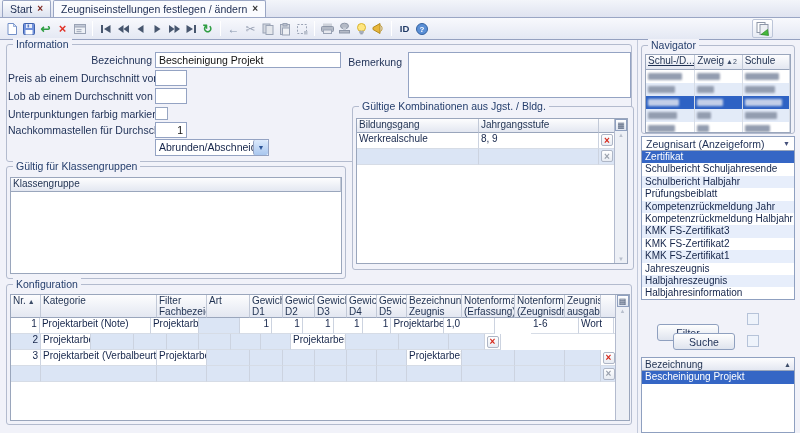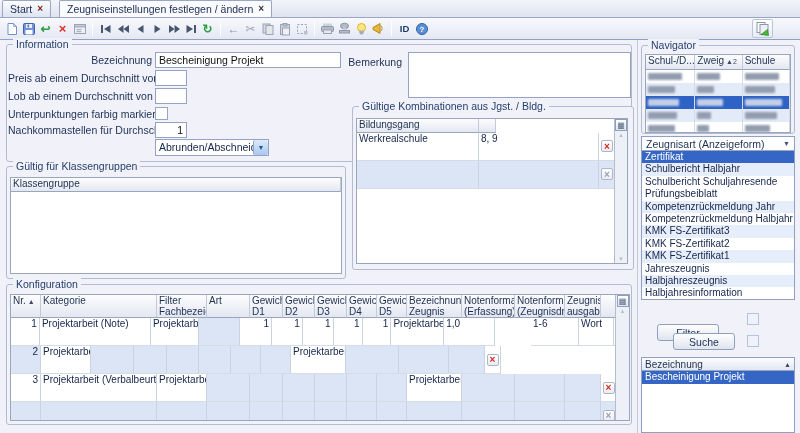--- a/index.html
+++ b/index.html
@@ -2,21 +2,21 @@
 <html><head>
 <meta charset="utf-8">
 <style>
   *{box-sizing:border-box;margin:0;padding:0}
   html,body{background:#f1f2f9}
   body{width:800px;height:433px;overflow:hidden;font-family:"Liberation Sans","DejaVu Sans",sans-serif;color:#15254a}
   #app{position:relative;width:800px;height:433px;overflow:hidden}
 
   
   #tabbar{position:absolute;left:0;top:0;width:800px;height:18px;background:linear-gradient(#f3f5fa,#dfe3f0);border-bottom:1px solid #9aa6c4;display:flex;align-items:flex-end;padding-left:2px}
-  .tab{display:flex;align-items:center;gap:5px;height:17px;padding:4px 7px;border:1px solid #9aa6c4;border-bottom:none;border-radius:2px 2px 0 0;background:linear-gradient(#fcfdfe,#dde3f0);font-size:10.5px;color:#1c2c52;margin-right:8px;white-space:nowrap;cursor:default}
+  .tab{display:flex;align-items:center;gap:5px;height:17px;padding:4px 7px;border:1px solid #9aa6c4;border-bottom:none;border-radius:2px 2px 0 0;background:linear-gradient(#fcfdfe,#dde3f0);font-size:10.5px;color:#1c2c52;margin-right:2px;white-space:nowrap;cursor:default}
   .tab.active{background:#fafbfe}
   .tab-close{font-weight:bold;font-size:10px;line-height:10px;color:#333}
   .tab:nth-child(1) .tab-close{color:#7c241c}
 
   
   #toolbar{position:absolute;left:0;top:18px;width:800px;height:22px;background:linear-gradient(#f8f9fd,#e4e8f3);border-bottom:1px solid #95a1c0;display:flex;align-items:center;padding-left:3px}
   .tbtn{width:17px;height:19px;display:inline-flex;align-items:center;justify-content:center;background:none;border:none;padding:0;cursor:default}
   .tico{display:inline-flex;align-items:center;justify-content:center}
   .tsep{width:1px;height:15px;background:#bfc6d8;border-right:1px solid #fff;margin:0 4px}
   .uglyph{font-size:12px;line-height:12px}
@@ -39,21 +39,21 @@
   .combo{position:absolute;left:155px;top:139px;width:114px;height:17px;border:1px solid #94a3c3;background:#fff;display:flex}
   .combo .cval{flex:1;font-size:10.5px;line-height:15px;padding:0 3px;white-space:nowrap;overflow:hidden}
   .combo .cbtn{width:15px;background:linear-gradient(#dceafc,#a9c7ef);border-left:1px solid #94a3c3;border-radius:2px;color:#2c5598;font-size:7px;display:flex;align-items:center;justify-content:center}
   .bem-label{position:absolute;left:336px;top:56px;width:66px;text-align:right;font-size:10.5px;color:#1d2f55}
   #bem-text{position:absolute;left:408px;top:52px;width:223px;height:46px;border:1px solid #94a3c3;background:#fff;resize:none;font:10.5px "Liberation Sans","DejaVu Sans",sans-serif}
 
   
   .gtable{position:absolute;background:#fff;border:1px solid #9aa6bc;overflow:hidden}
   .ghead{display:flex}
   .hc{background:linear-gradient(#fdfdfe,#e3e7f1);border-right:1px solid #c2c9d7;border-bottom:1px solid #9aa6bc;font-size:10px;line-height:10.5px;color:#1e3050;padding:1px 2px;white-space:pre-line;overflow:hidden;display:block}
-  .grow{display:flex;height:28px}
+  .grow{display:flex;height:16px}
   .dc{border-right:1px solid #ccd3e0;border-bottom:1px solid #d6dce6;font-size:10px;line-height:12px;padding:0 2px;white-space:nowrap;overflow:hidden;background:#fff}
   .dc.empty{background:#dbe5f5}
   .dc.num{text-align:right}
   .delc{display:flex;align-items:center;justify-content:center;padding:0}
   .xbtn{width:12px;height:12px;border:1px solid #aeb6c6;border-radius:2px;background:linear-gradient(#ffffff,#e8ecf3);color:#d5281b;font-weight:bold;font-size:10px;line-height:9px;display:flex;align-items:center;justify-content:center;padding:0}
   .xbtn.off{color:#9aa1ad}
   .scrollcol{position:absolute;right:0;top:0;bottom:0;width:13px;background:#edf0f6;border-left:1px solid #b3bbce;display:flex;flex-direction:column;align-items:center}
   .chooser{width:12px;height:12px;border:1px solid #8fa0bf;background:linear-gradient(#fff,#dfe5f0);font-size:8px;line-height:9px;color:#51607a;display:flex;align-items:center;justify-content:center;padding:0}
   .sarr{font-size:6px;line-height:8px;color:#b8bfcc;background:none;border:none;padding:0}
   .sarr.bottom{margin-top:auto}
@@ -303,20 +303,21 @@
   </div>
   <div class="bem-label">Bemerkung</div>
   <textarea id="bem-text" style=""></textarea>
 
   <div class="gbox" id="komb-box">
     <span class="legend">Gültige Kombinationen aus Jgst. / Bldg.</span>
   </div>
   <div class="gtable" id="komb-table">
       <div class="ghead">
         <span class="hc" style="width: 122px;">Bildungsgang</span>
+        <span class="hc" style="width: 120px;">Jahrgangsstufe</span>
         <span class="hc" style="width: 17px;"></span>
       </div>
       <div class="grow">
         <span class="dc" style="width: 122px;">Werkrealschule</span>
         <span class="dc" style="width: 120px;">8, 9</span>
         <span class="dc delc" style="width: 17px;">
           <button class="xbtn">×</button>
         </span>
       </div>
       <div class="grow">
@@ -449,21 +450,21 @@
         <button class="chooser">▦</button>
         <button class="sarr">▲</button>
       </div>
     </div>
 
   <div class="gbox" id="nav-box">
     <span class="legend">Navigator</span>
   </div>
   <div class="gtable" id="nav-table">
       <div class="ghead">
-        <span class="hc" style="width: 50px;">Schul-/D...</span>
+        <span class="hc" style="width: 50px; text-decoration: underline;">Schul-/D...</span>
         <span class="hc" style="width: 48px;">Zweig<span class="sort">▲2</span></span>
         <span class="hc" style="width: 48px;">Schule</span>
       </div>
       <div class="nav-row">
         <span class="nav-cell" style="width: 50px;">
           <div class="redact" style="width: 70%;"></div>
         </span>
         <span class="nav-cell" style="width: 48px;">
           <div class="redact" style="width: 50%;"></div>
         </span>
@@ -517,22 +518,22 @@
       </div>
     </div>
 
   <div id="zart-list">
     <div class="zart-head">
       <span>Zeugnisart (Anzeigeform)</span>
       <span class="dd">▼</span>
     </div>
     <div id="zart-items">
         <div class="zitem sel">Zertifikat</div>
+        <div class="zitem">Schulbericht Schuljahresende</div>
         <div class="zitem alt">Schulbericht Halbjahr</div>
-        <div class="zitem">Schulbericht Schuljahresende</div>
         <div class="zitem">Prüfungsbeiblatt</div>
         <div class="zitem alt">Kompetenzrückmeldung Jahr</div>
         <div class="zitem">Kompetenzrückmeldung Halbjahr</div>
         <div class="zitem alt">KMK FS-Zertifikat3</div>
         <div class="zitem">KMK FS-Zertifikat2</div>
         <div class="zitem alt">KMK FS-Zertifikat1</div>
         <div class="zitem">Jahreszeugnis</div>
         <div class="zitem alt">Halbjahreszeugnis</div>
         <div class="zitem">Halbjahresinformation</div>
       </div>

